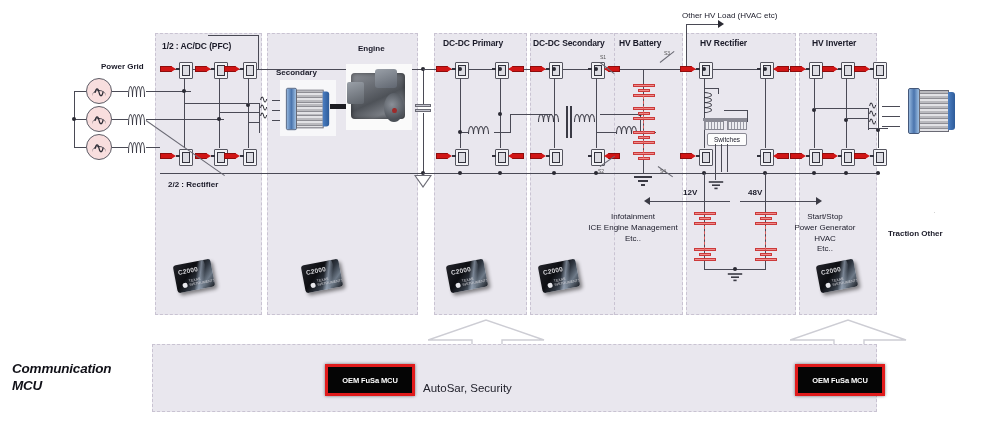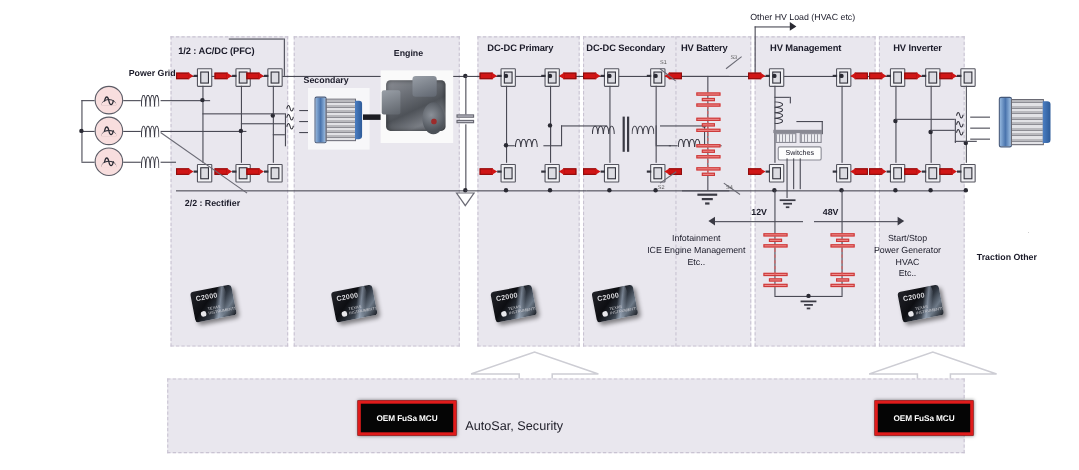--- a/index.html
+++ b/index.html
@@ -355,25 +355,26 @@
   <div class="panel" style="left:530px; top:33px; width:153px; height:282px;"></div>
   <div class="panel" style="left:686px; top:33px; width:110px; height:282px;"></div>
   <div class="panel" style="left:799px; top:33px; width:78px; height:282px;"></div>
 
   <div style="position:absolute;left:614px;top:33px;width:0;height:282px;border-left:1px dashed #c9c3d2;"></div>
 
   <div class="panel-title" style="left:162px; top:41px;">1/2 : AC/DC (PFC)</div>
   <div class="panel-title" style="left:443px; top:38px;">DC-DC Primary</div>
   <div class="panel-title" style="left:533px; top:38px;">DC-DC Secondary</div>
   <div class="panel-title" style="left:619px; top:38px;">HV Battery</div>
-  <div class="panel-title" style="left:700px; top:38px;">HV Management</div>
+  <div class="panel-title" style="left:700px; top:38px;">HV Rectifier</div>
   <div class="panel-title" style="left:812px; top:38px;">HV Inverter</div>
 
-
-  <div class="lbl lbl-b" style="left:80px; top:62px;padding-left:37px;">Power Grid</div>
+  <div class="row-label" style="left:12px; top:360px; width:130px;">Communication MCU</div>
+
+  <div class="lbl lbl-b" style="left:64px; top:62px;padding-left:37px;">Power Grid</div>
 
   <div class="ac-src" style="left:86px; top:78px;">
     <div class="ac-glyph">∿</div>
   </div>
   <div class="ac-src" style="left:86px; top:106px;">
     <div class="ac-glyph">∿</div>
   </div>
   <div class="ac-src" style="left:86px; top:134px;">
     <div class="ac-glyph">∿</div>
   </div>

